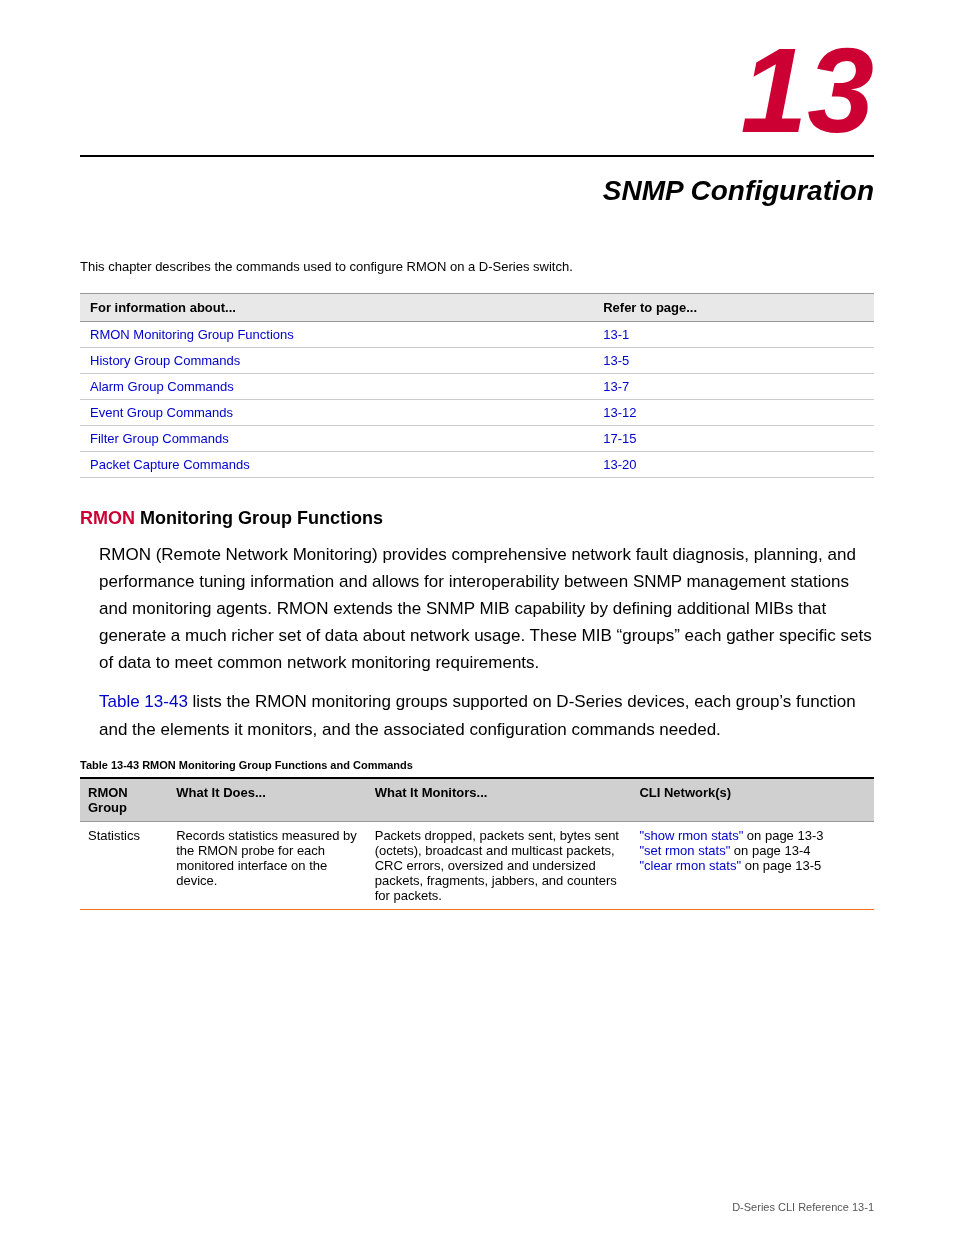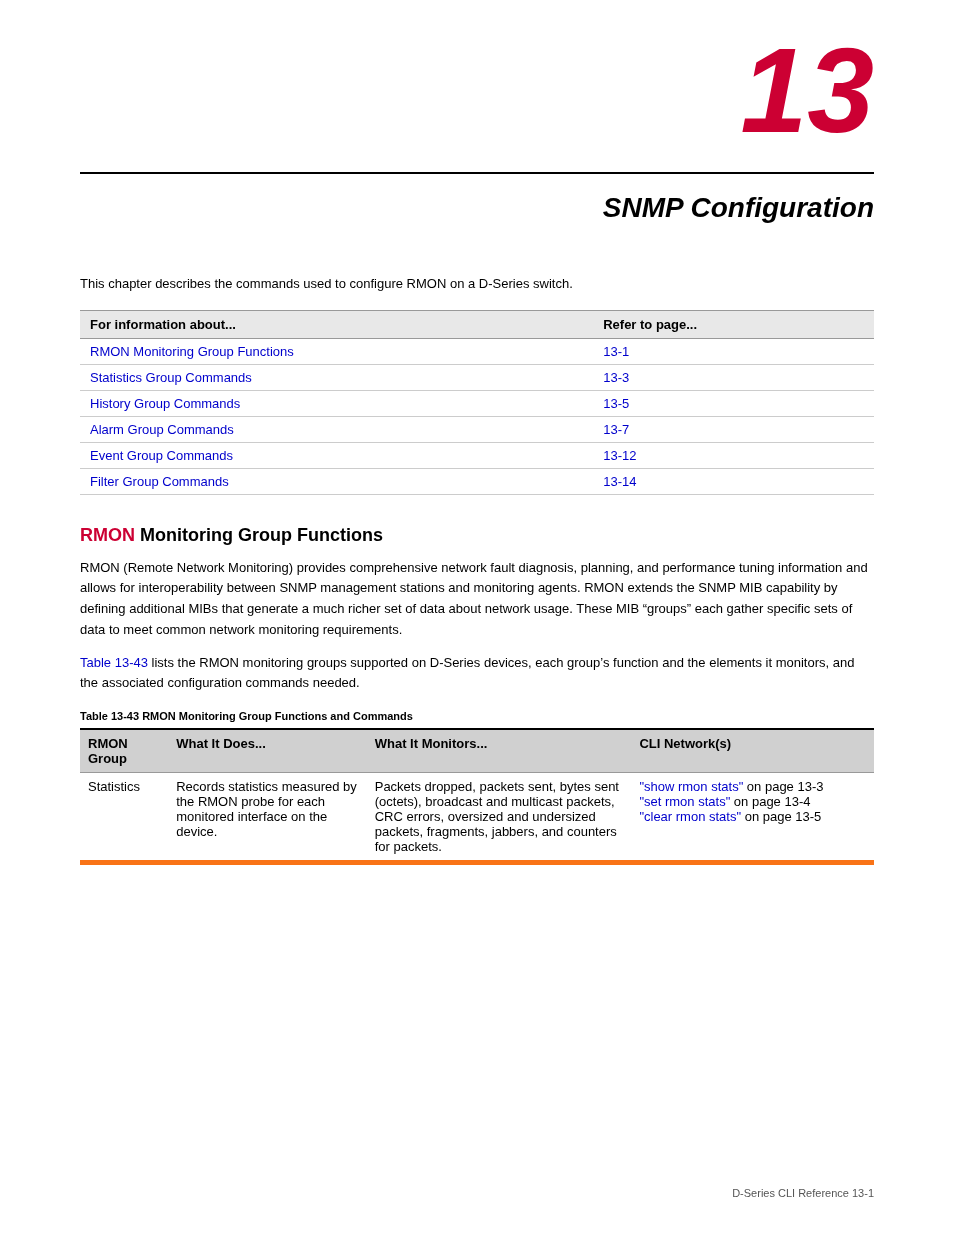--- a/index.html
+++ b/index.html
@@ -23,21 +23,21 @@
       padding-right: 0;
       border-bottom: 2px solid #000;
       margin-bottom: 10px;
     }
     .chapter-number {
       font-size: 120px;
       font-weight: bold;
       font-style: italic;
       color: #cc0033;
       line-height: 1;
-      padding-bottom: 22px;
+      padding-bottom: 5px;
     }
     .chapter-title-area {
       text-align: right;
       padding: 8px 0 30px 0;
     }
     .chapter-title {
       font-size: 28px;
       font-weight: bold;
       font-style: italic;
       color: #000;
@@ -83,23 +83,24 @@
       font-size: 18px;
       font-weight: bold;
       margin: 20px 0 12px 0;
       color: #000;
     }
     .section-heading .rmon-part {
       color: #cc0033;
     }
     
     .body-text {
-      font-size: 13px;
+      font-size: 17px;
       line-height: 1.6;
       margin-bottom: 12px;
+      margin-left: 19px;
     }
     
     .data-table-caption {
       font-size: 11px;
       font-weight: bold;
       margin: 16px 0 6px 0;
     }
     .data-table {
       width: 100%;
       border-collapse: collapse;
@@ -113,33 +114,33 @@
     .data-table th {
       padding: 6px 8px;
       font-weight: bold;
       text-align: left;
       border-bottom: 1px solid #999;
       vertical-align: top;
     }
     .data-table td {
       padding: 6px 8px;
       vertical-align: top;
-      border-bottom: 5px solid #f97316;
+      border-bottom: 1px solid #f97316;
     }
     .data-table td:first-child {
       font-weight: normal;
     }
     .col-group { width: 80px; }
     .col-does { width: 180px; }
     .col-monitors { width: 240px; }
     .col-cli { width: 220px; }
     
     .footer {
       position: absolute;
-      bottom: 36px;
+      bottom: 22px;
       right: 80px;
       font-size: 11px;
       color: #555;
     }
   </style>
 </head>
 <body>
 
 <div class="page">
 
@@ -159,38 +160,38 @@
         <th>For information about...</th>
         <th class="right">Refer to page...</th>
       </tr>
     </thead>
     <tbody id="toc-body">
     <tr>
     <td><a class="link" href="#">RMON Monitoring Group Functions</a></td>
     <td class="page-ref"><a class="link" href="#">13-1</a></td>
   </tr>
         <tr>
-    <td><a class="link" href="#">Statistics Group Commands</a></td>
-    <td class="page-ref"><a class="link" href="#">13-3</a></td>
-  </tr>
-        <tr>
     <td><a class="link" href="#">History Group Commands</a></td>
     <td class="page-ref"><a class="link" href="#">13-5</a></td>
   </tr>
         <tr>
     <td><a class="link" href="#">Alarm Group Commands</a></td>
     <td class="page-ref"><a class="link" href="#">13-7</a></td>
   </tr>
         <tr>
     <td><a class="link" href="#">Event Group Commands</a></td>
     <td class="page-ref"><a class="link" href="#">13-12</a></td>
   </tr>
         <tr>
     <td><a class="link" href="#">Filter Group Commands</a></td>
-    <td class="page-ref"><a class="link" href="#">13-14</a></td>
+    <td class="page-ref"><a class="link" href="#">17-15</a></td>
+  </tr>
+        <tr>
+    <td><a class="link" href="#">Packet Capture Commands</a></td>
+    <td class="page-ref"><a class="link" href="#">13-20</a></td>
   </tr>
       </tbody>
   </table>
 
   <div class="section-heading">
     <span class="rmon-part">RMON</span><span> Monitoring Group Functions</span>
   </div>
 
   <p class="body-text">RMON (Remote Network Monitoring) provides comprehensive network fault diagnosis, planning, and performance tuning information and allows for interoperability between SNMP management stations and monitoring agents. RMON extends the SNMP MIB capability by defining additional MIBs that generate a much richer set of data about network usage. These MIB “groups” each gather specific sets of data to meet common network monitoring requirements.</p>
 

